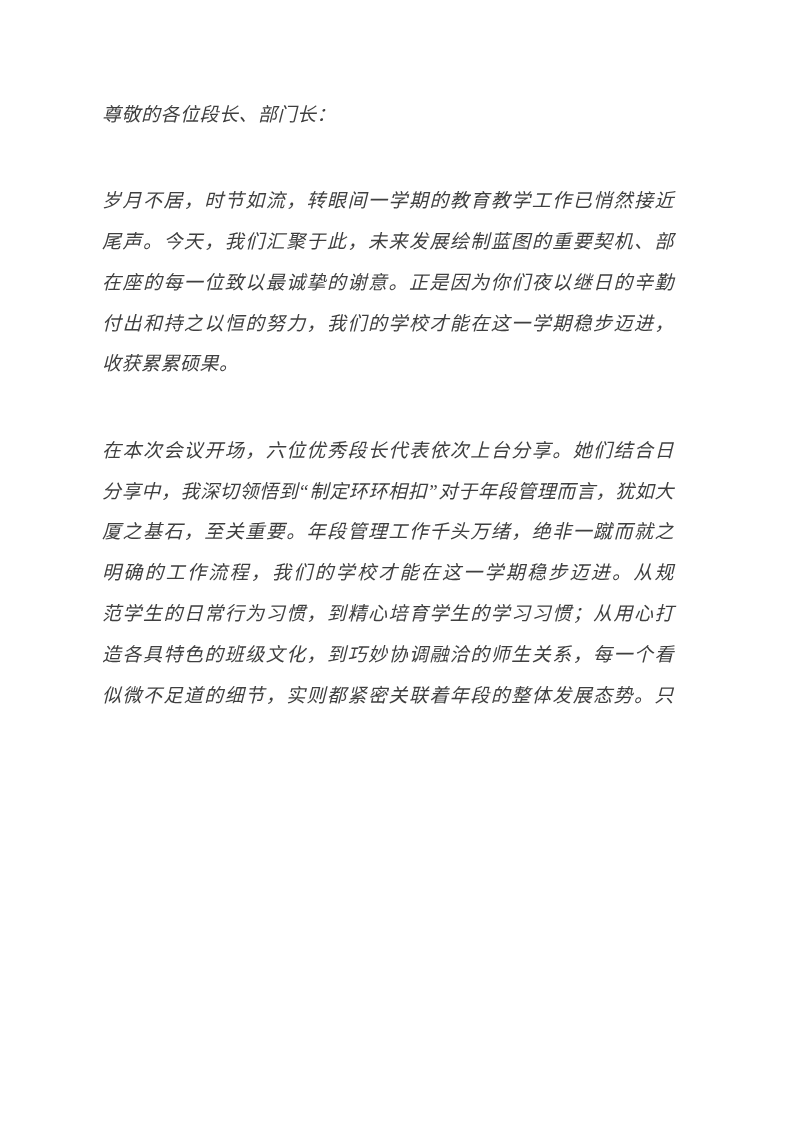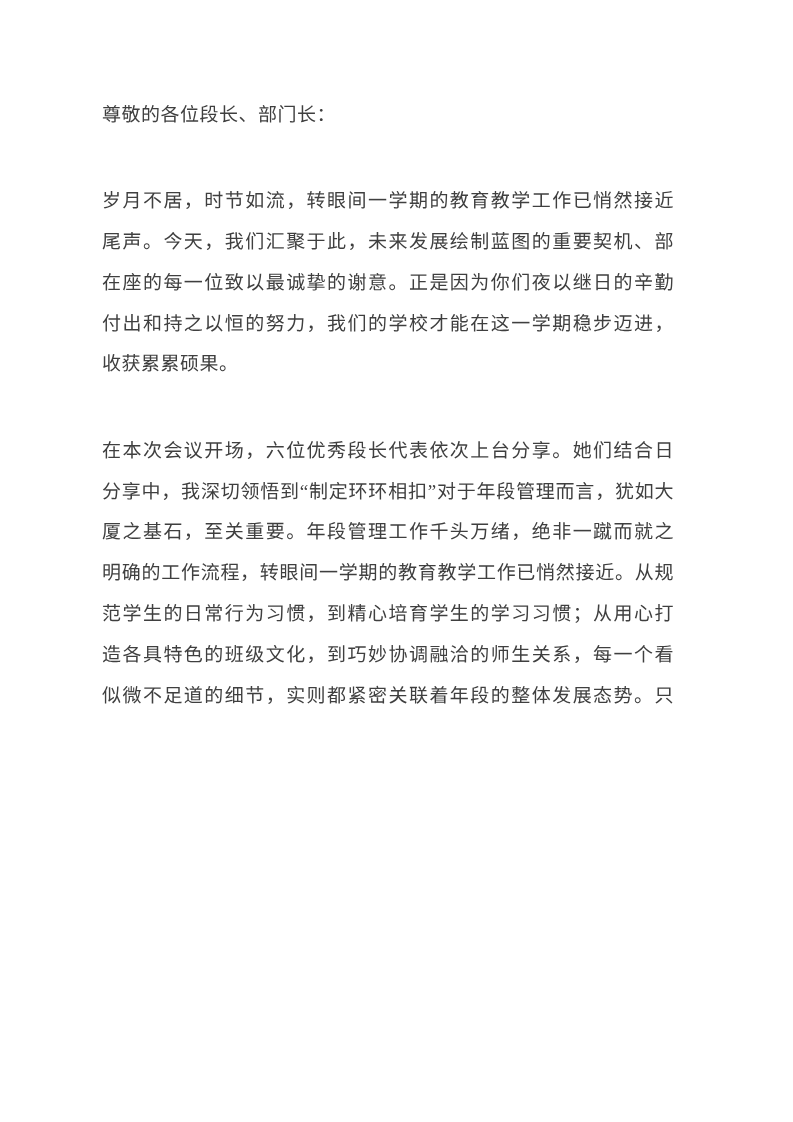--- a/index.html
+++ b/index.html
@@ -24,20 +24,21 @@
     margin-bottom: 0;
   }
   .line {
     font-size: 19px;
     line-height: 40.8px;
     color: #3f3f3f;
     text-align: justify;
     text-align-last: justify;
     text-justify: inter-character;
     letter-spacing: 0.5px;
+    font-style: italic;
   }
   .line-end {
     text-align-last: left;
   }
 </style>
 </head>
 <body>
 
 <div class="page">
 
@@ -51,19 +52,19 @@
     <div class="line">尾声。今天，我们汇聚于此，未来发展绘制蓝图的重要契机、部</div>
     <div class="line">在座的每一位致以最诚挚的谢意。正是因为你们夜以继日的辛勤</div>
     <div class="line">付出和持之以恒的努力，我们的学校才能在这一学期稳步迈进，</div>
     <div class="line line-end">收获累累硕果。</div>
   </div>
 
   <div class="para">
     <div class="line">在本次会议开场，六位优秀段长代表依次上台分享。她们结合日</div>
     <div class="line">分享中，我深切领悟到“制定环环相扣”对于年段管理而言，犹如大</div>
     <div class="line">厦之基石，至关重要。年段管理工作千头万绪，绝非一蹴而就之</div>
-    <div class="line">明确的工作流程，转眼间一学期的教育教学工作已悄然接近。从规</div>
+    <div class="line">明确的工作流程，我们的学校才能在这一学期稳步迈进。从规</div>
     <div class="line">范学生的日常行为习惯，到精心培育学生的学习习惯；从用心打</div>
     <div class="line">造各具特色的班级文化，到巧妙协调融洽的师生关系，每一个看</div>
     <div class="line">似微不足道的细节，实则都紧密关联着年段的整体发展态势。只</div>
   </div>
 
 </div>
 
 </body></html>

